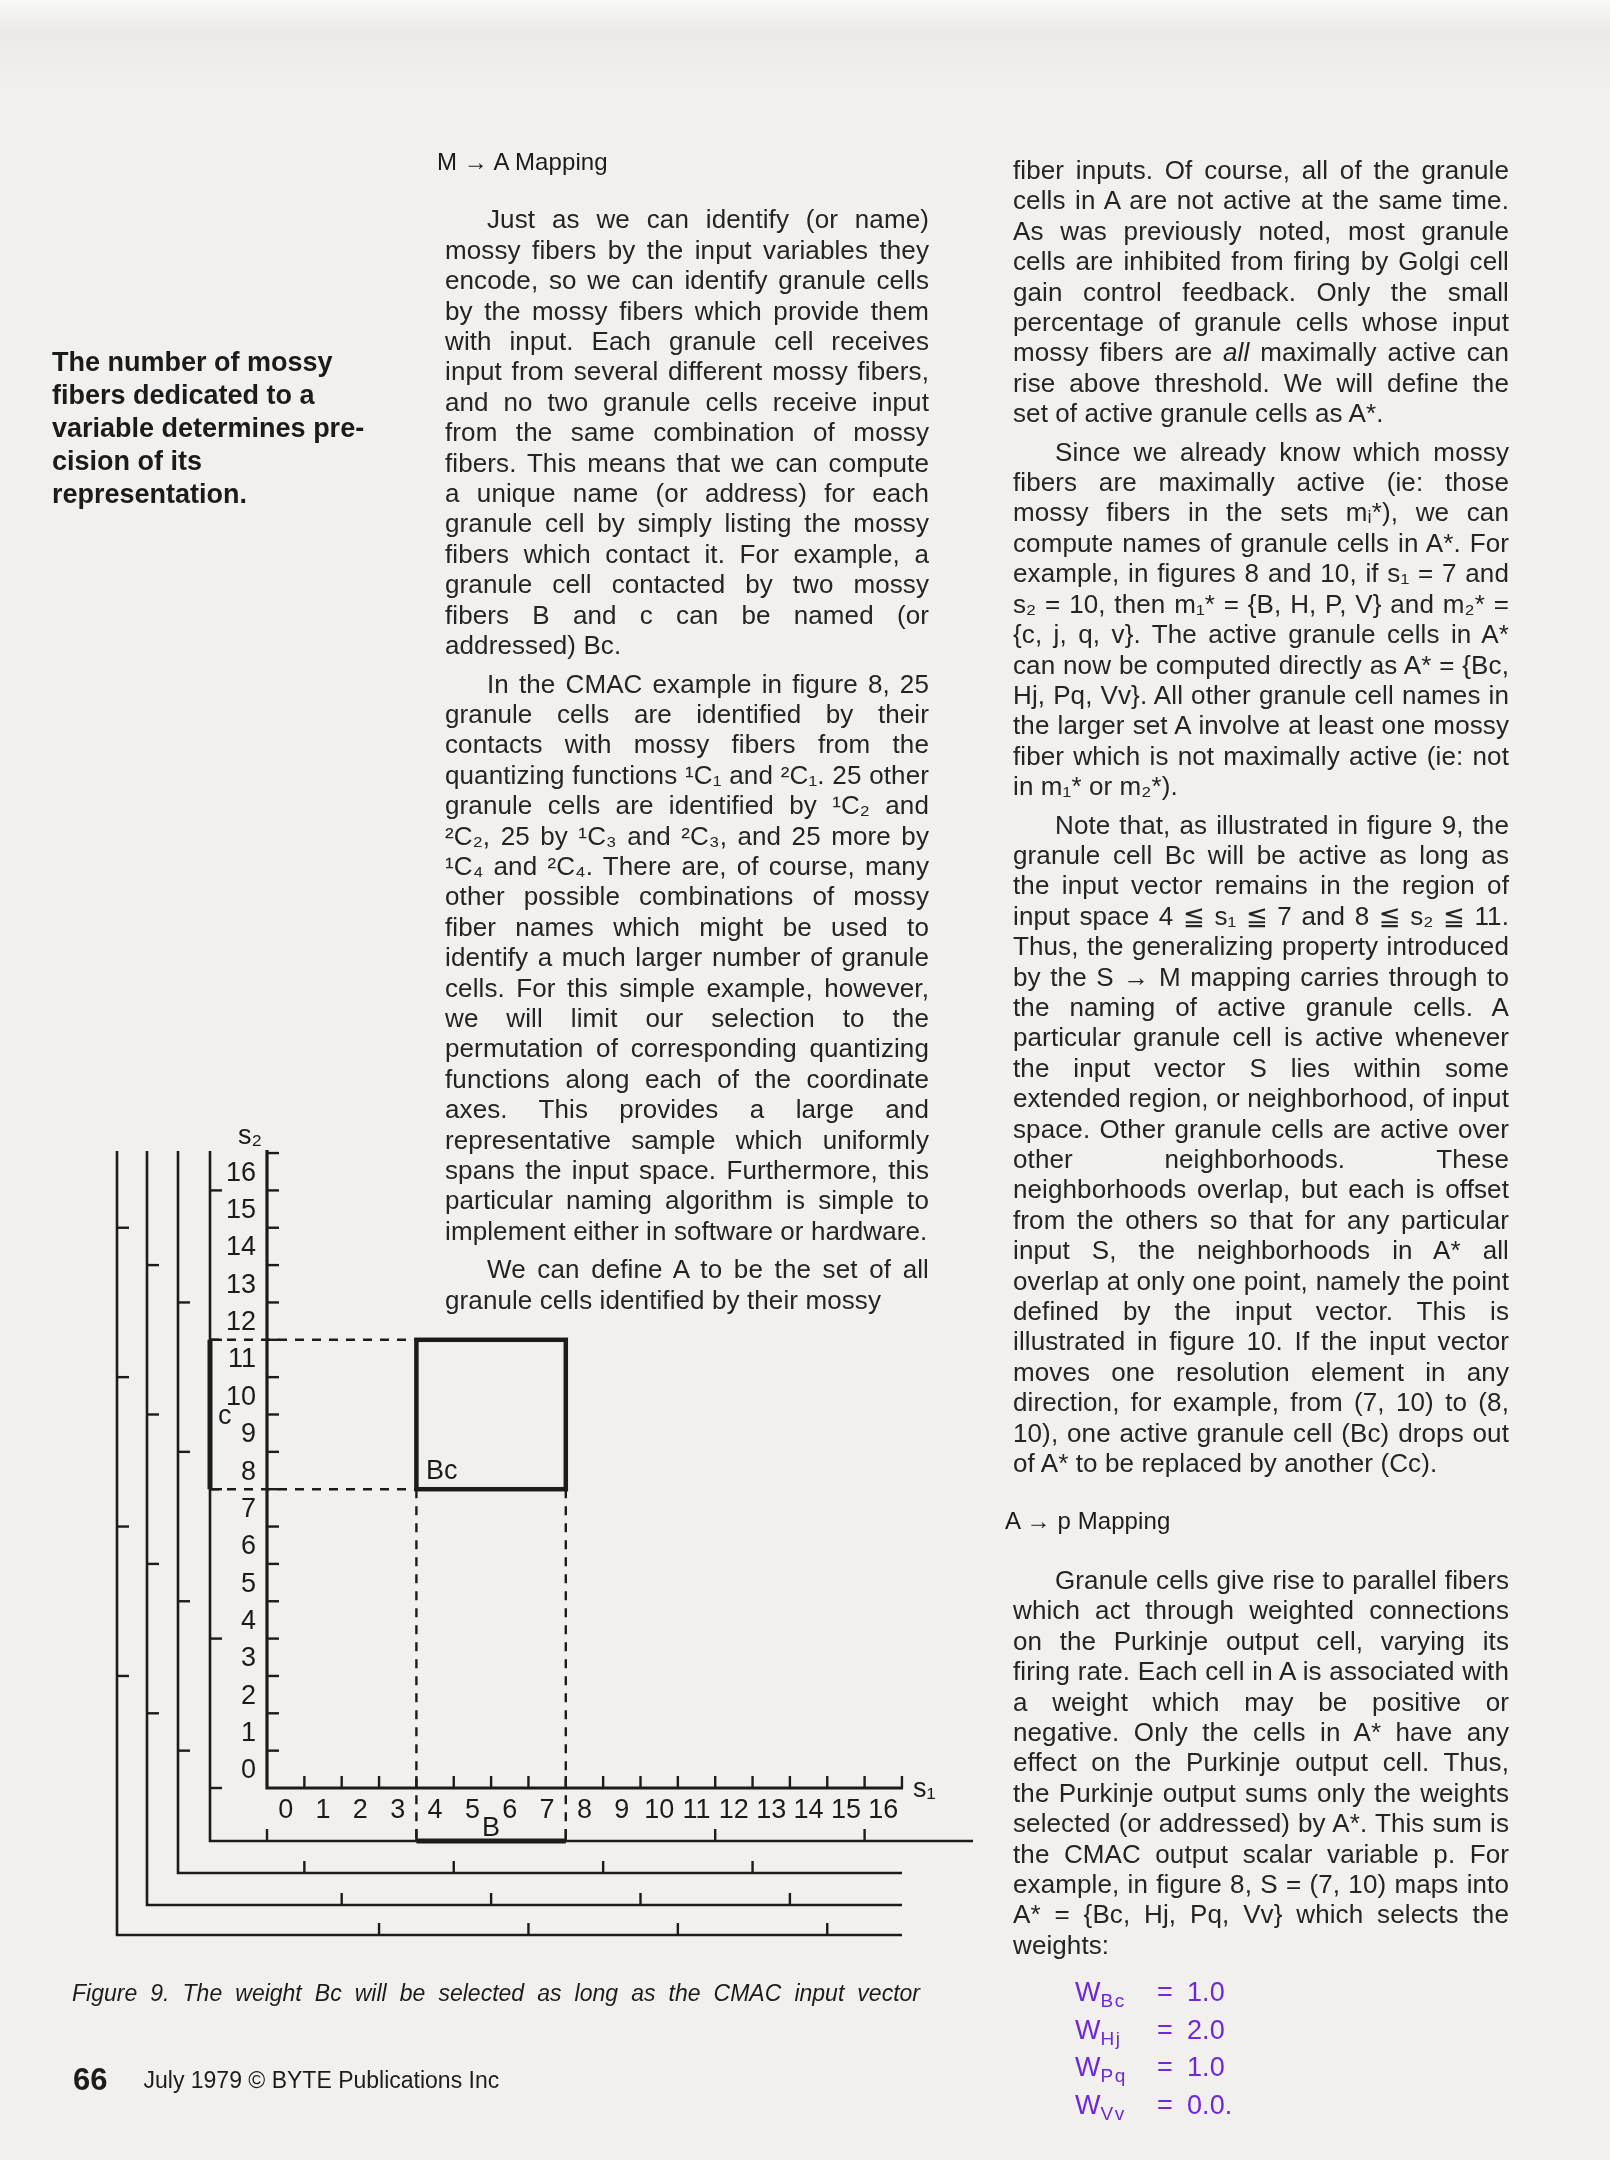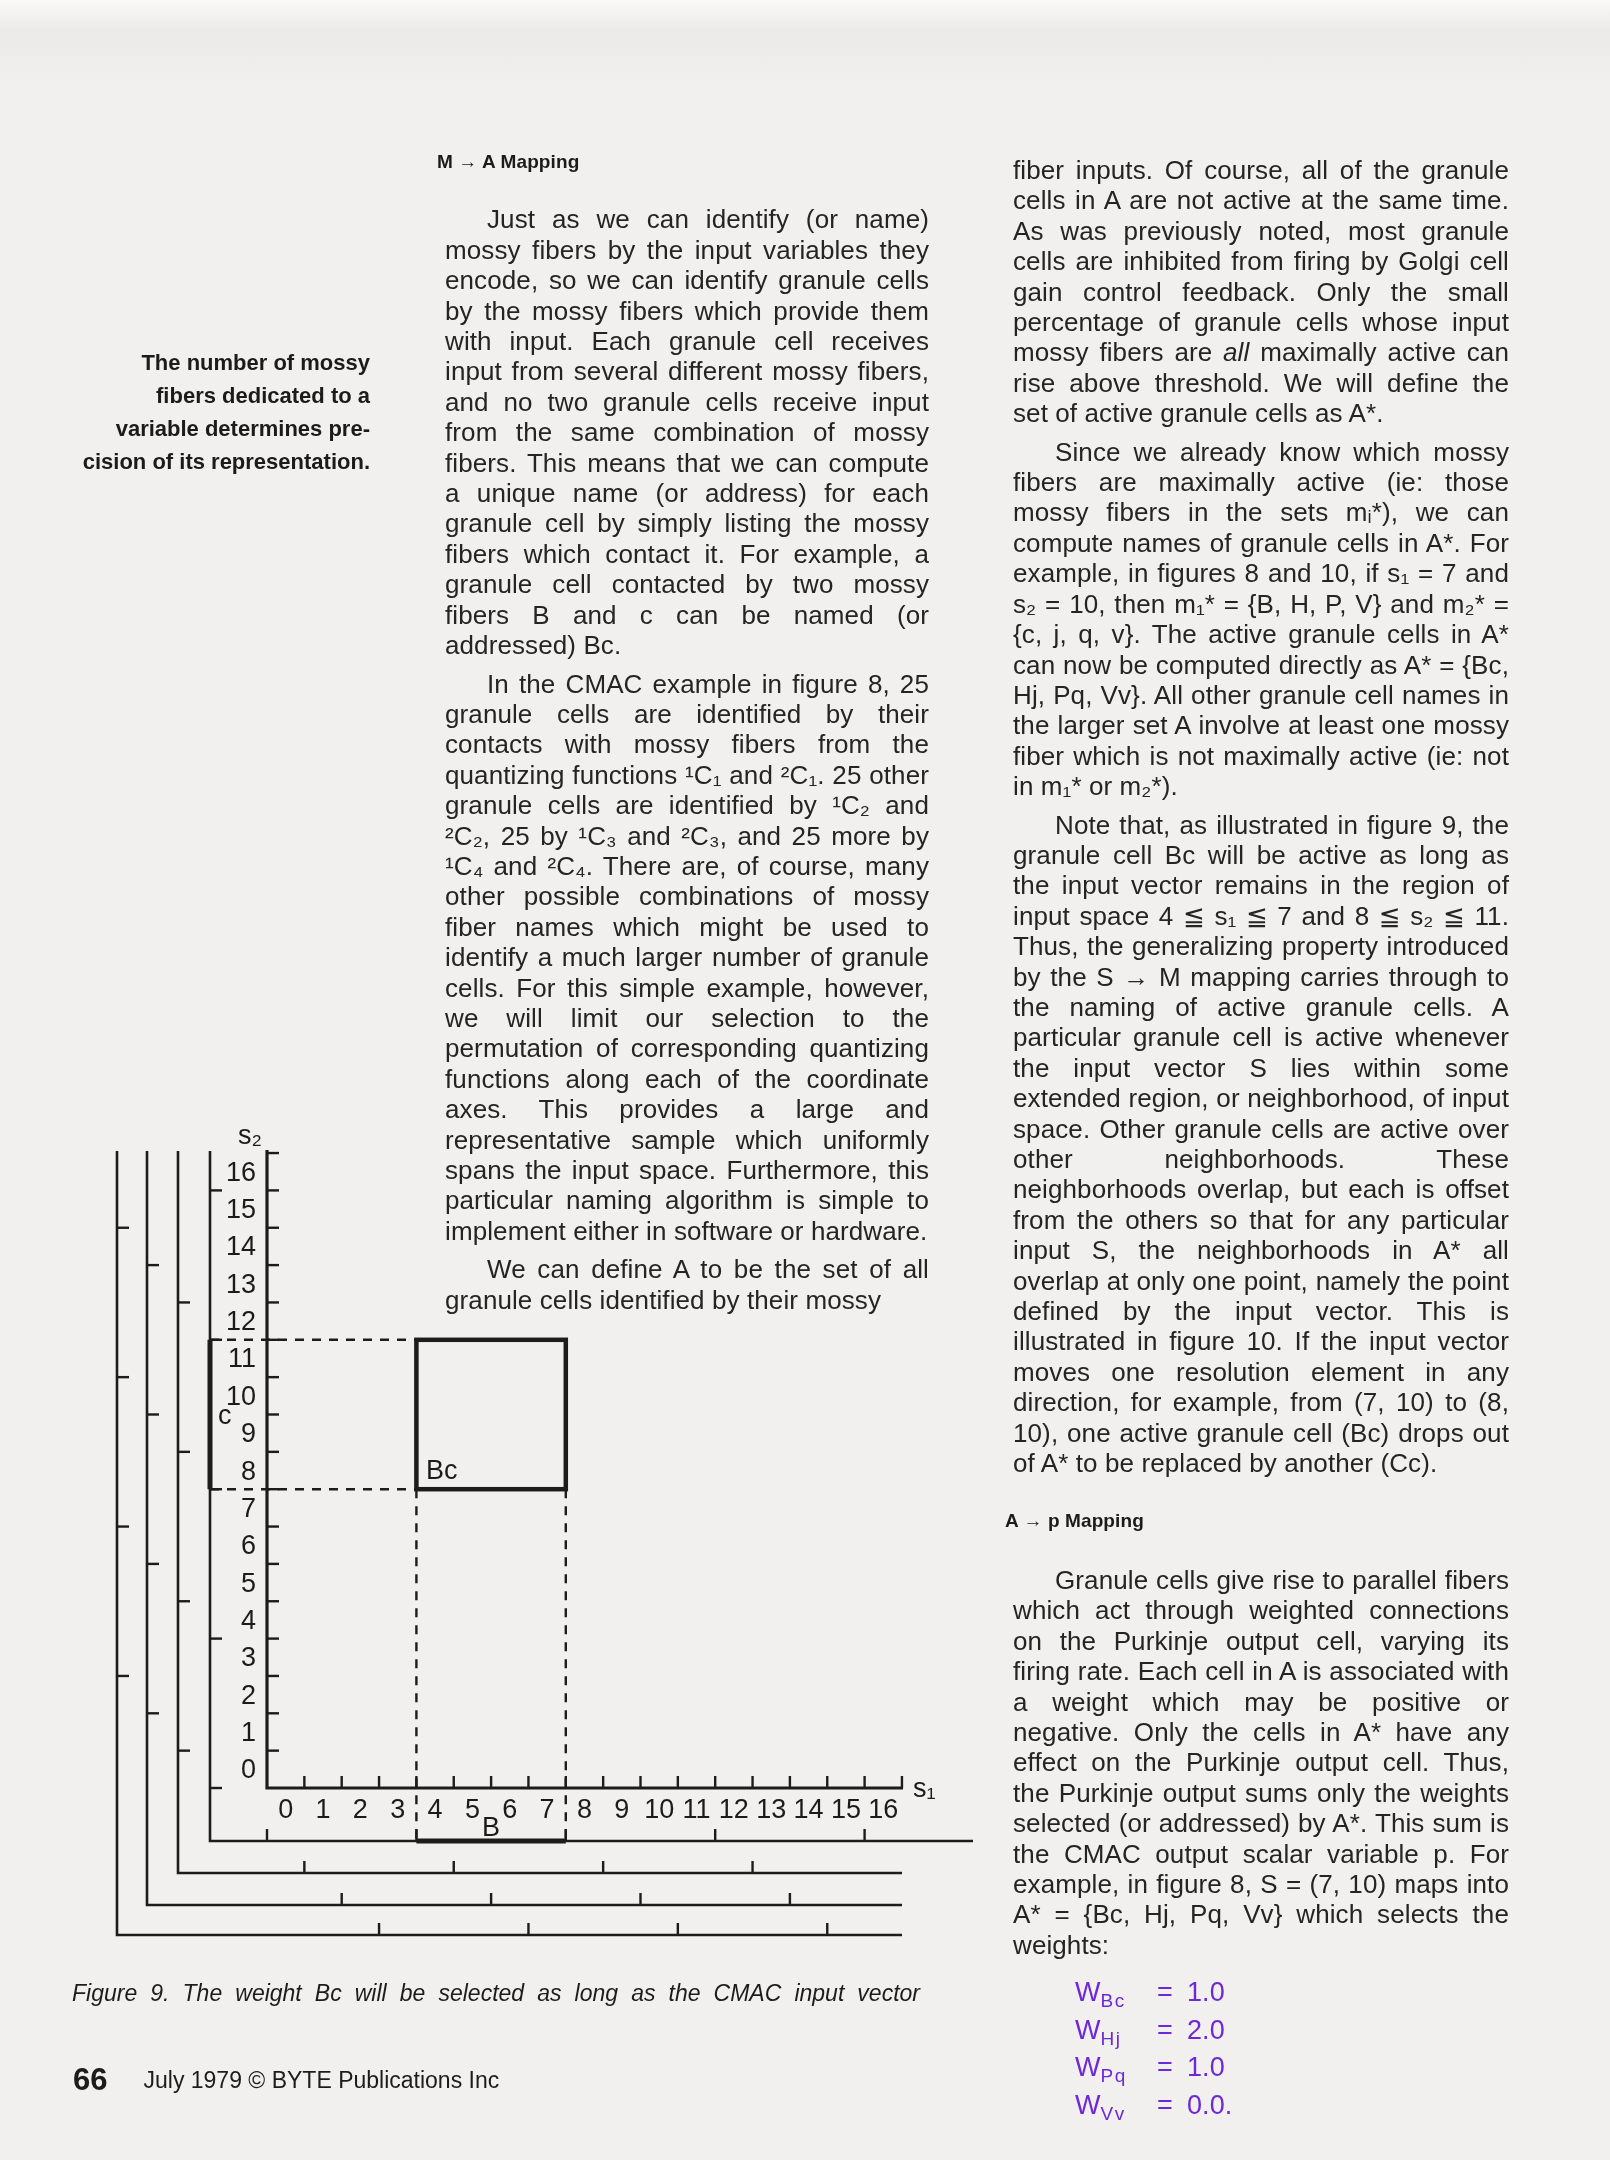--- a/index.html
+++ b/index.html
@@ -1,28 +1,28 @@
 <!DOCTYPE html>
 <html><head>
 <meta charset="utf-8">
 <style>
   html,body{margin:0;padding:0;background:#e6e5e3;}
   .page{position:relative;width:1610px;height:2160px;background:#f1f0ee;
         font-family:"Liberation Sans","DejaVu Sans",sans-serif;color:#232323;overflow:hidden;}
   .top-band{position:absolute;left:0;top:0;width:1610px;height:88px;
         background:linear-gradient(180deg,#f9f9f8 0%,#ebeae8 35%,#f1f0ee 100%);}
-  .pullquote{position:absolute;left:52px;top:346px;width:318px;text-align:right;
-        font-weight:bold;font-size:22px;line-height:33px;color:#1b1b1b;}
+  .pullquote{position:absolute;left:52px;top:346px;width:318px;text-align:left;
+        font-weight:bold;font-size:27px;line-height:33px;color:#1b1b1b;}
   .col{position:absolute;font-size:26px;line-height:30.4px;text-align:justify;
         letter-spacing:.1px;color:#242424;}
   .col p{margin:8px;}
   .col .indent{text-indent:42px;}
   .mid{left:437px;top:147px;width:500px;}
   .rightcol{left:1005px;top:147px;width:512px;}
-  h2.sect{font-size:19px;font-weight:bold;margin:0 0 27px 0;text-align:left;color:#1b1b1b;}
+  h2.sect{font-size:24px;font-weight:normal;margin:0 0 27px 0;text-align:left;color:#1b1b1b;}
   h2.sect.later{margin:28px 0 28px 0;}
   .ital{font-style:italic;}
   .weights{margin:18px 0 16px 70px;line-height:29.5px;font-size:27px;text-align:left;color:#6d28d9;}
   .wrow{white-space:nowrap;}
   .wname{display:inline-block;width:68px;}
   .wsub{font-size:19px;vertical-align:-6px;letter-spacing:1.5px;}
   .weq{display:inline-block;width:44px;text-align:center;}
   #fig9{position:absolute;left:50px;top:1118px;}
   #fig9 text{font-family:"Liberation Sans","DejaVu Sans",sans-serif;font-size:27px;fill:#1b1b1b;}
   #fig9 .dashed{stroke-dasharray:9 8;stroke-width:2.4;}

